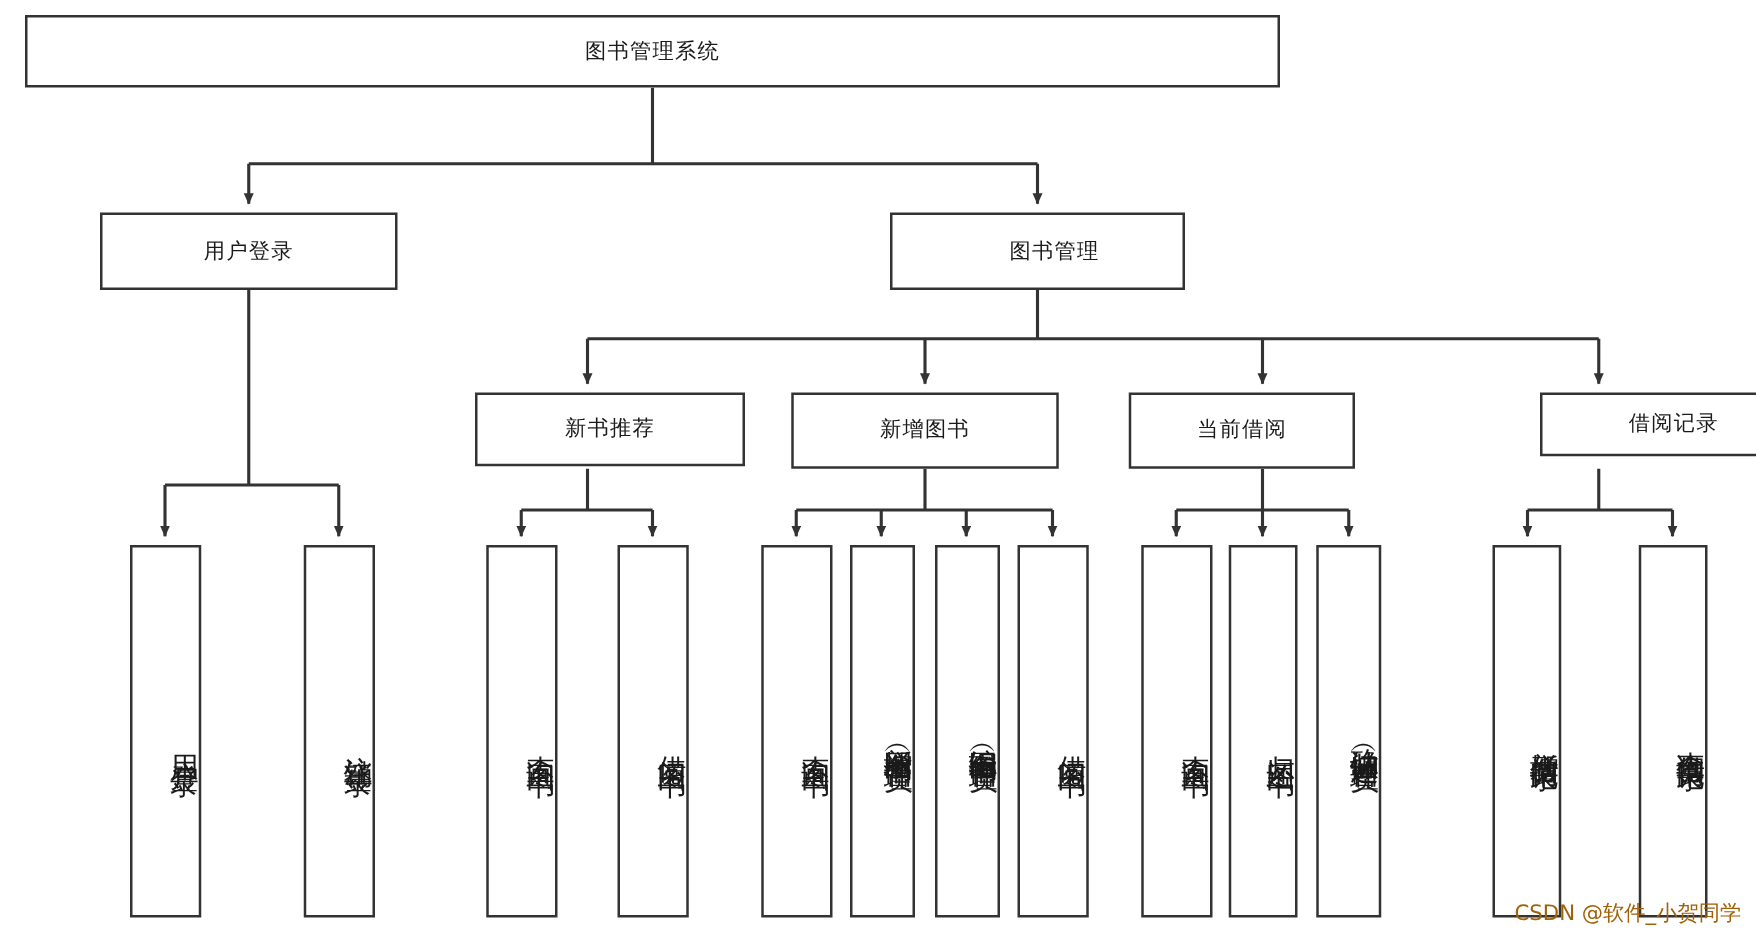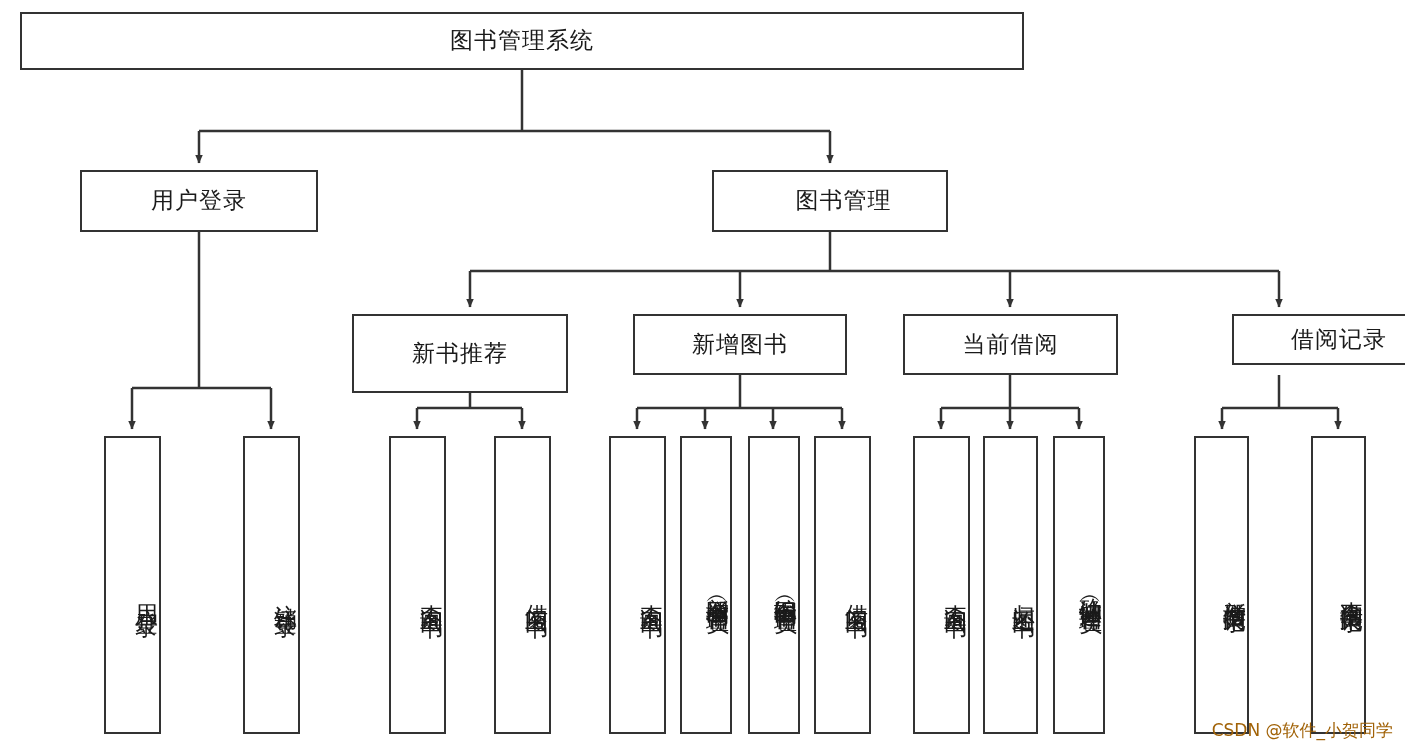--- a/index.html
+++ b/index.html
@@ -32,21 +32,21 @@
     border: 2.5px solid #333333;
     background: #ffffff;
     display: flex;
     align-items: center;
     justify-content: center;
     color: #1a1a1a;
     text-align: center;
     z-index: 2;
   }
   .node.h {
-    font-size: 23px;
+    font-size: 17px;
     letter-spacing: 1px;
     line-height: 1.2;
   }
   .node.v {
     font-size: 23px;
     writing-mode: vertical-rl;
     text-orientation: upright;
     letter-spacing: 4px;
     line-height: 1.05;
     align-items: flex-start;
@@ -127,27 +127,27 @@
     <span>图书管理系统</span>
   </div>
 
   <div class="node h" style="left:80px; top:170px; width:238px; height:62px;">
     <span>用户登录</span>
   </div>
   <div class="node h" style="left:712px; top:170px; width:236px; height:62px;padding-left:27px;">
     <span>图书管理</span>
   </div>
 
-  <div class="node h" style="left:352px; top:314px; width:216px; height:79px;">
+  <div class="node h" style="left:380px; top:314px; width:216px; height:59px;">
     <span>新书推荐</span>
   </div>
   <div class="node h" style="left:633px; top:314px; width:214px; height:61px;">
     <span>新增图书</span>
   </div>
-  <div class="node h" style="left:903px; top:314px; width:215px; height:61px;">
+  <div class="node h" style="left:903px; top:314px; width:181px; height:61px;">
     <span>当前借阅</span>
   </div>
   <div class="node h" style="left:1232px; top:314px; width:214px; height:51px;text-align:right;">
     <span>借阅记录</span>
   </div>
 
   <div class="node v" style="left:104px; top:436px; width:57px; height:298px;">
     <span>用户登录</span>
   </div>
   <div class="node v" style="left:243px; top:436px; width:57px; height:298px;">

